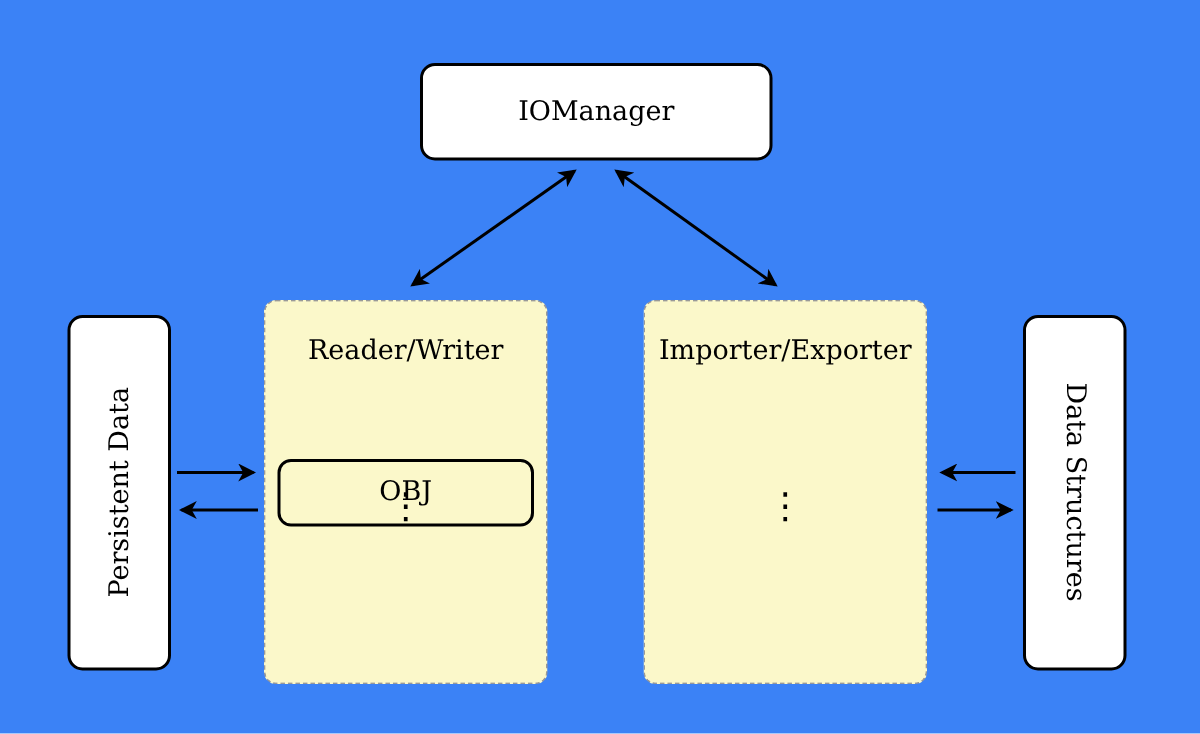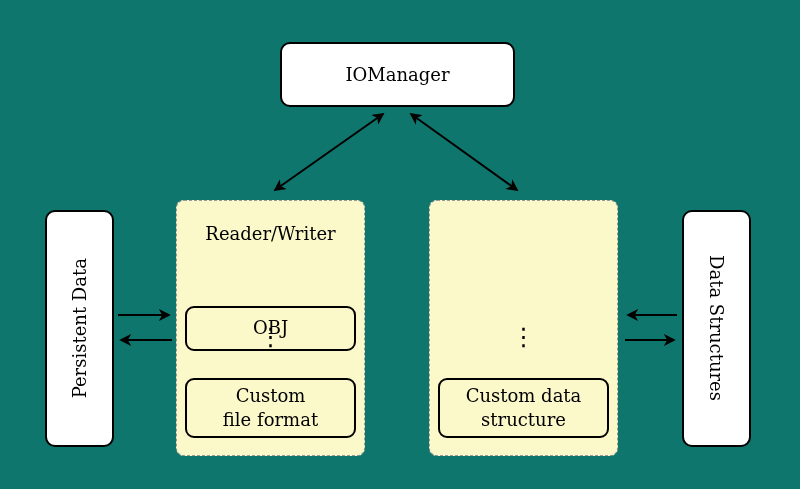--- a/index.html
+++ b/index.html
@@ -5,21 +5,21 @@
   :root{
     --group-fill:#FBF8CA;
     --group-border:#999999;
     --ink:#000000;
     --node-fill:#ffffff;
   }
   html,body{margin:0;padding:0;background:#ffffff;}
   #canvas{
     position:relative;
     width:800px;height:489px;
-    background:#0f766e;
+    background:#3b82f6;
     font-family:"DejaVu Serif","Liberation Serif",serif;
     color:var(--ink);
     overflow:hidden;
   }
   .node{
     position:absolute;
     box-sizing:border-box;
     background:var(--node-fill);
     border:2.5px solid var(--ink);
     border-radius:10px;
@@ -87,32 +87,25 @@
   <div id="iomanager" class="node">
     <span>IOManager</span>
   </div>
 
   <div id="group-reader-writer" class="group">
     <div class="group-title">Reader/Writer</div>
     <div class="sub-node first">
       <span>OBJ</span>
     </div>
     <div class="group-dots">⋮</div>
-    <div class="sub-node last">
-      <span>Custom
-file format</span>
-    </div>
   </div>
 
   <div id="group-importer-exporter" class="group">
+    <div class="group-title">Importer/Exporter</div>
     <div class="group-dots">⋮</div>
-    <div class="sub-node last">
-      <span>Custom data
-structure</span>
-    </div>
   </div>
 
   <div id="persistent-data" class="side-node">
     <span class="vtext up">Persistent Data</span>
   </div>
 
   <div id="data-structures" class="side-node">
     <span class="vtext">Data Structures</span>
   </div>
 

